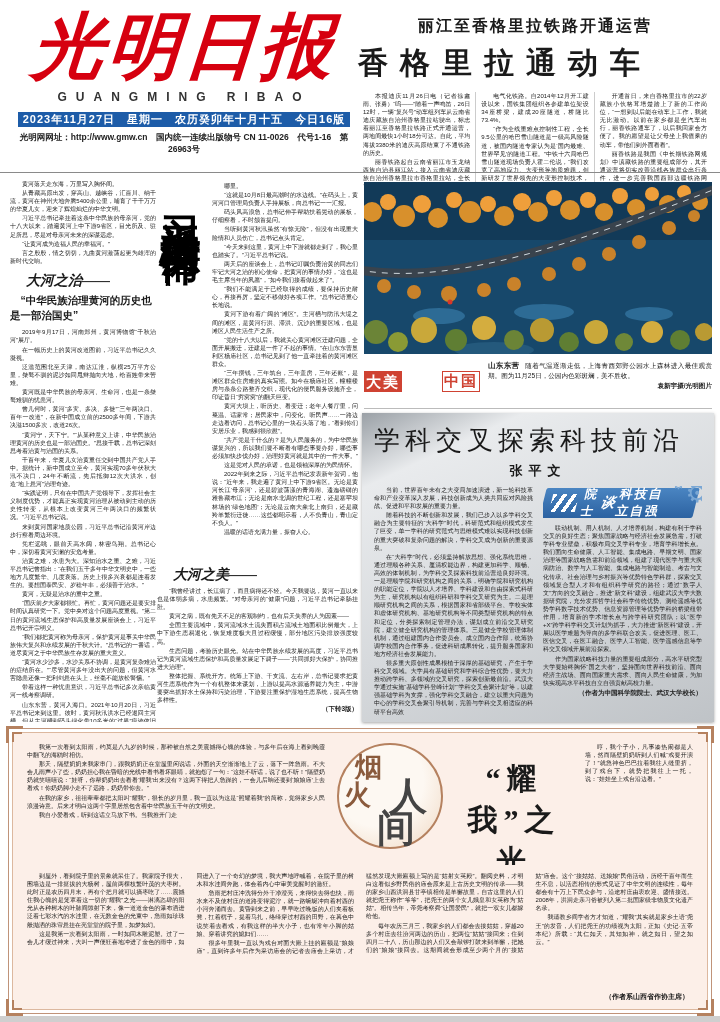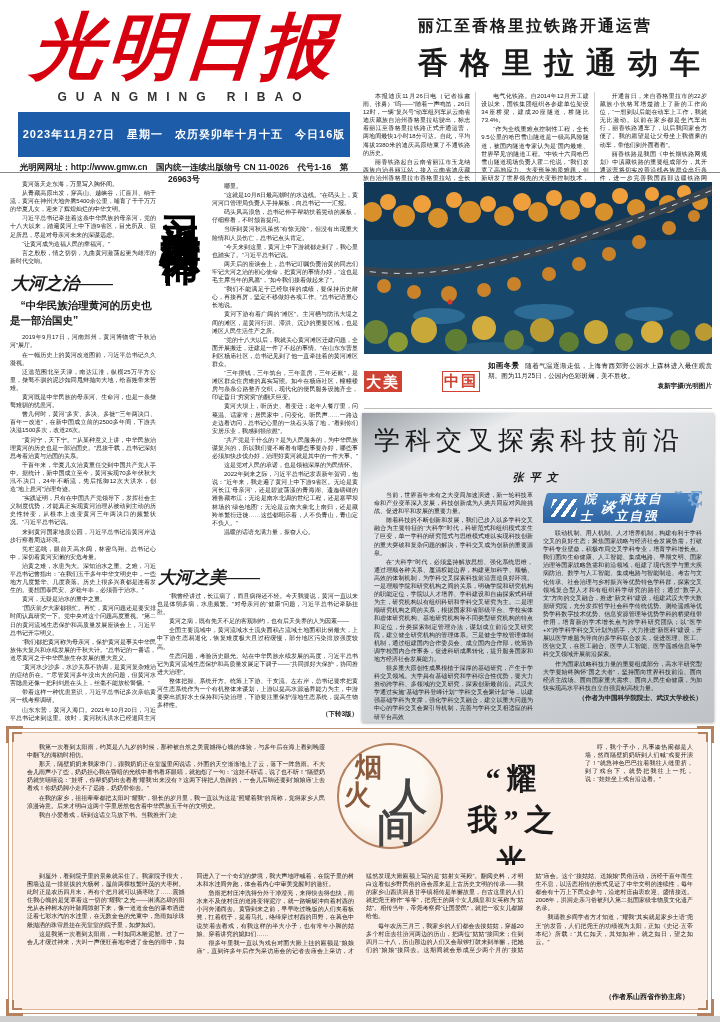--- a/index.html
+++ b/index.html
@@ -5,37 +5,37 @@
   html,body{margin:0;padding:0;background:#e9e9e9;}
   .page{position:relative;width:720px;height:1022px;background:#ffffff;overflow:hidden;
         font-family:"Liberation Sans",sans-serif;color:#1a1a1a;}
   
   .masthead{position:absolute;left:18px;top:10px;width:332px;}
   .logo{font-family:"Liberation Serif",serif;font-style:italic;font-weight:bold;
         font-size:72px;line-height:1.05;color:#d6000f;text-align:center;letter-spacing:4px;
         transform:skewX(-4deg);}
   .roman{text-align:center;font-size:12px;letter-spacing:9px;color:#333;margin-top:4px;font-weight:bold;}
   .datebar{margin-top:8px;background:#1d5ca8;color:#fff;font-size:11px;font-weight:bold;
-           text-align:center;padding:15px 0;letter-spacing:1px;}
+           text-align:center;padding:0 0;letter-spacing:1px;}
   .infoline{margin-top:5px;font-size:8.5px;font-weight:bold;text-align:center;color:#222;}
   
   .rail{position:absolute;left:358px;top:16px;width:354px;}
   .rail-kicker{text-align:center;font-size:16px;font-weight:bold;letter-spacing:2px;}
-  .rail-headline{text-align:right;font-family:"Liberation Serif",serif;font-size:30px;
+  .rail-headline{text-align:left;font-family:"Liberation Serif",serif;font-size:30px;
                  font-weight:bold;letter-spacing:12px;margin:6px 0 8px;white-space:nowrap;}
   .rail-cols{display:flex;height:94px;overflow:hidden;}
   .rail-col{flex:1;padding:0 5px;font-size:6px;overflow:hidden;}
   .rail-col + .rail-col{border-left:1px solid #ccc;}
   .hr-main{position:absolute;left:0;top:172px;width:720px;border-top:1px solid #8a8a8a;}
   
   .para{margin:0 0 1px;text-indent:2em;text-align:justify;line-height:1.35;}
   
   .river-col1{position:absolute;left:10px;top:180px;width:146px;height:542px;overflow:hidden;font-size:6px;}
   .sec-label{font-family:"Liberation Serif",serif;font-style:italic;font-weight:bold;
-             font-size:17px;margin:7px 1px 3px;}
+             font-size:14px;margin:7px 16px 3px;}
   .sec-quote{font-size:10.5px;font-weight:900;line-height:1.45;margin:0 0 5px;text-indent:1em;}
   .v-headline{position:absolute;left:157px;top:186px;width:48px;height:358px;
               writing-mode:vertical-rl;font-size:40px;font-weight:900;line-height:48px;
               letter-spacing:4px;color:#000;}
   .river-col2{position:absolute;left:212px;top:182px;width:146px;height:362px;overflow:hidden;font-size:6px;}
   .river-sec2{position:absolute;left:157px;top:559px;width:201px;height:174px;overflow:hidden;font-size:6px;}
   .jump{text-align:right;font-weight:bold;font-size:6.5px;margin-top:1px;}
   
   .photo{position:absolute;left:364px;top:182px;width:348px;height:172px;overflow:hidden;}
   .caption-row{position:absolute;left:364px;top:360px;width:348px;height:42px;display:flex;gap:8px;}
@@ -46,21 +46,21 @@
   .caption-title{font-weight:900;font-size:7.5px;margin-right:6px;}
   .caption-credit{text-align:right;font-weight:bold;}
   .sep2{position:absolute;left:364px;top:408px;width:348px;border-top:1px solid #bbb;}
   
   .science{position:absolute;left:362px;top:413px;width:352px;height:309px;box-sizing:border-box;
            padding:10px 12px 8px;overflow:hidden;
            background:linear-gradient(155deg,#9aa0a6 0%,#e9ebed 16%,#d6d9dc 55%,#bfc3c7 100%);
            box-shadow:0 1px 3px rgba(0,0,0,.35);}
   .sci-headline{font-family:"Liberation Serif",serif;font-size:26px;
                 font-weight:normal;letter-spacing:5px;}
-  .sci-byline{text-align:center;font-size:11px;letter-spacing:6px;margin:12px 0 6px;font-weight:bold;font-style:italic;}
+  .sci-byline{text-align:center;font-size:13px;letter-spacing:6px;margin:4px 0 6px;font-weight:bold;}
   .sci-cols{display:flex;gap:10px;height:232px;overflow:hidden;}
   .sci-col{flex:1;font-size:6px;overflow:hidden;}
   .badge{position:relative;height:30px;margin:2px 6px 6px 0;background:linear-gradient(180deg,#4a85c2,#2c62a1);
          transform:skewX(-14deg);display:flex;align-items:center;color:#fff;padding:0 28px 0 8px;
          border-radius:2px;overflow:visible;}
   .badge-stripes{width:26px;height:18px;margin-right:6px;flex-shrink:0;
          background:repeating-linear-gradient(115deg,#fff 0 4px,transparent 4px 9px);}
   .badge-prefix{font-weight:900;font-size:12px;letter-spacing:1px;}
   .badge-script{font-family:"Liberation Serif",serif;font-style:italic;font-weight:bold;font-size:14px;margin:0 3px;}
   .badge-main{font-weight:900;font-size:12.5px;letter-spacing:2px;}
@@ -263,21 +263,21 @@
       <circle cx="86" cy="120" r="2.5" fill="#d8372a"></circle>
     </svg>
   </div>
 
   <div class="caption-row">
     <div class="dm-logo">
       <span class="dm-red">大美</span>
         <span class="dm-white">中国</span>
     </div>
     <div class="caption-text">
-      <span class="caption-title">如画冬景</span><span>随着气温逐渐走低，上海青西郊野公园水上森林进入最佳观赏期。图为11月25日，公园内色彩斑斓，美不胜收。</span>
+      <span class="caption-title">山东东营</span><span>随着气温逐渐走低，上海青西郊野公园水上森林进入最佳观赏期。图为11月25日，公园内色彩斑斓，美不胜收。</span>
       <div class="caption-credit">袁新宇摄/光明图片</div>
     </div>
   </div>
 
   <div class="sep2"></div>
 
   <div class="science">
     <div class="sci-headline">学科交叉探索科技前沿</div>
     <div class="sci-byline">张平文</div>
     <div class="sci-cols">

